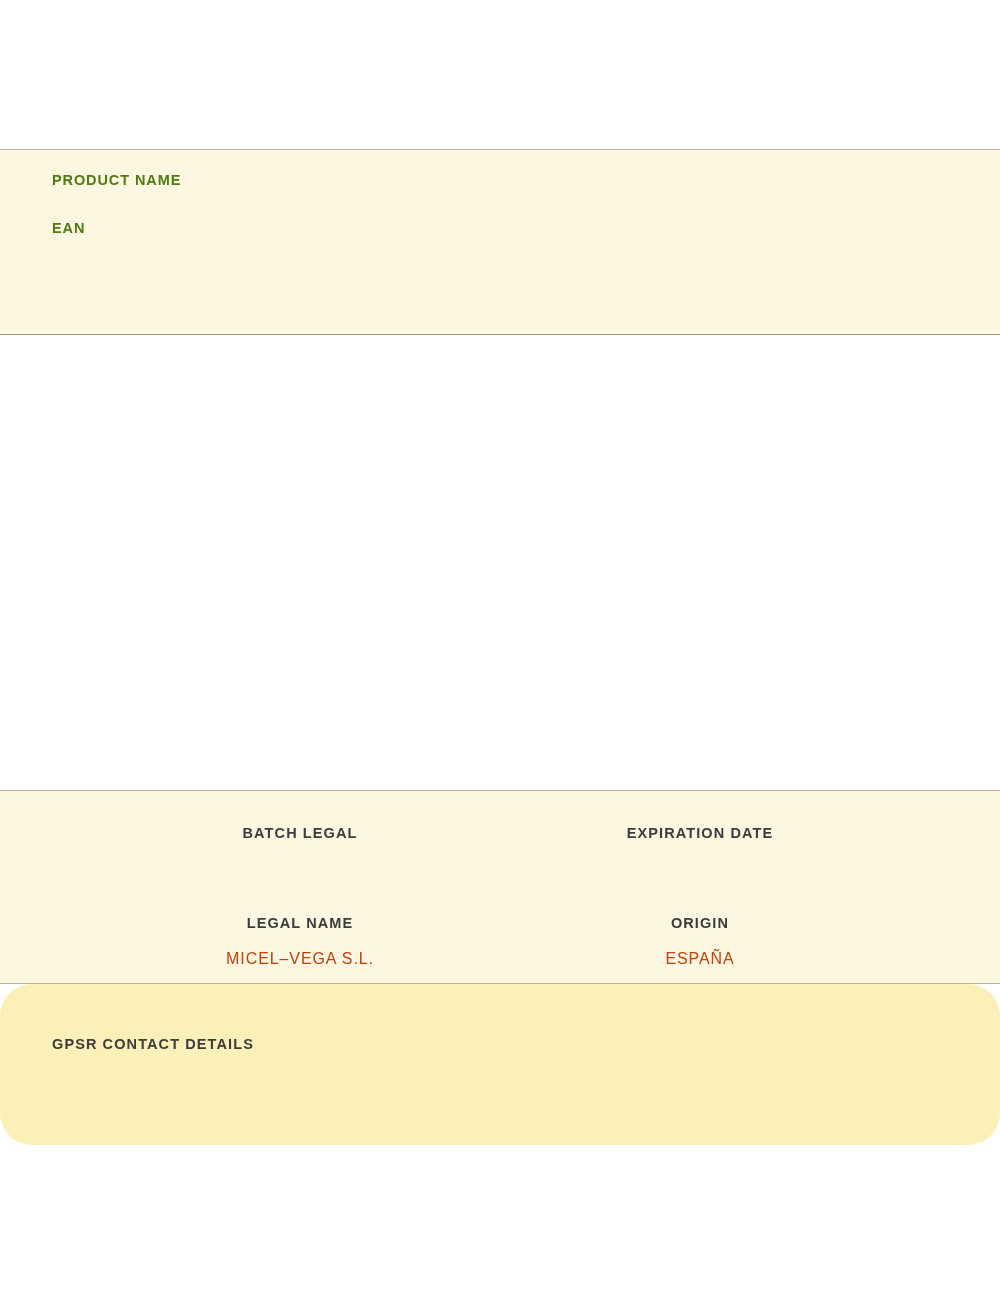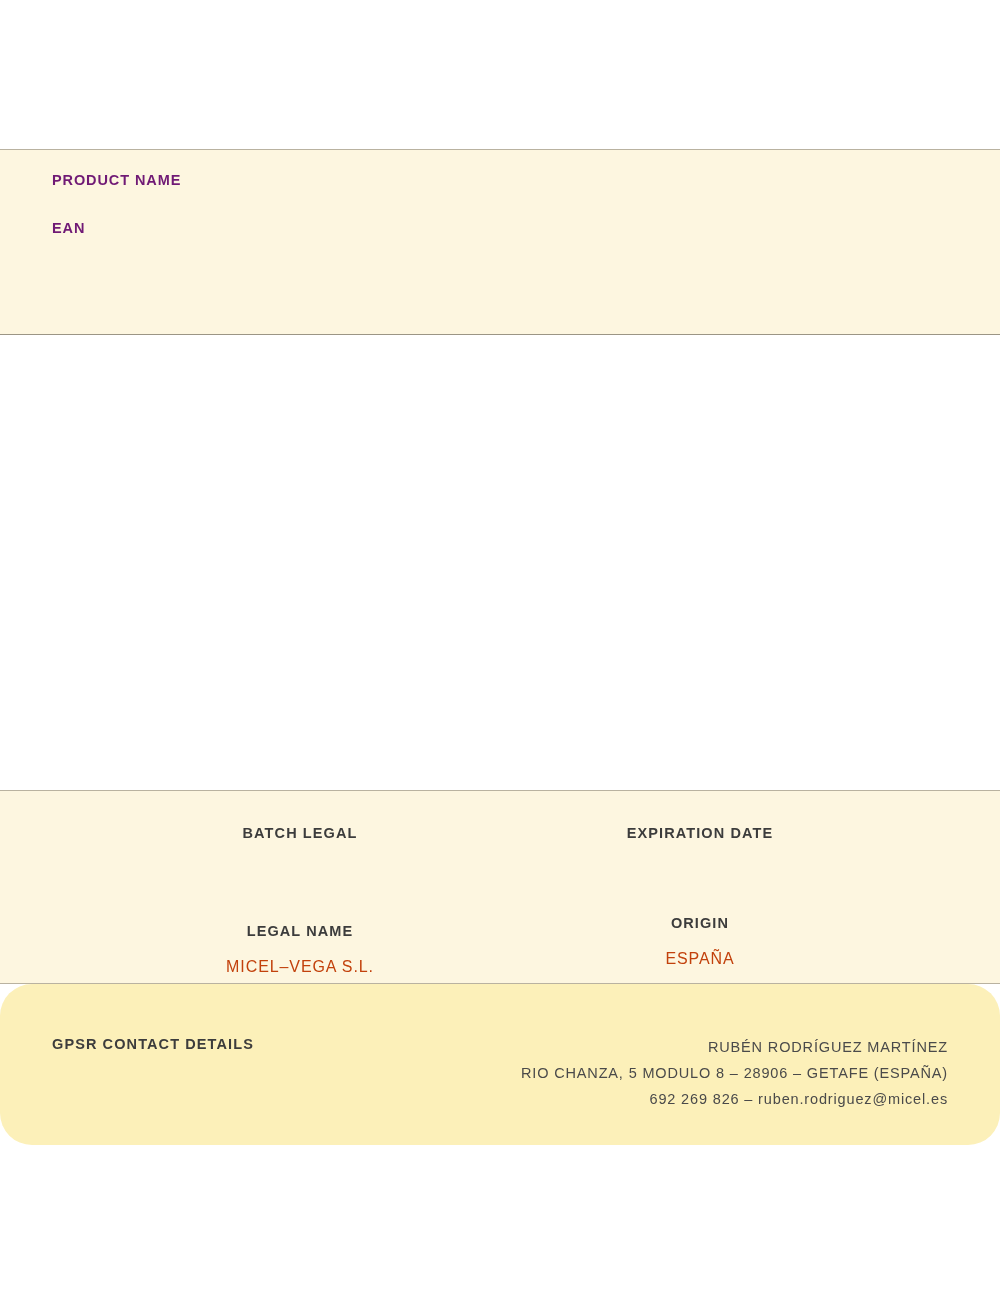--- a/index.html
+++ b/index.html
@@ -32,21 +32,21 @@
     border-top: 1px solid #b9b2a0;
     border-bottom: 1px solid #9b9585;
     box-sizing: border-box;
     padding: 22px 52px 0 52px;
   }
 
   .field-label {
     font-size: 14.5px;
     font-weight: bold;
     letter-spacing: 0.9px;
-    color: #701a75;
+    color: #4d7c0f;
     margin: 0 0 10px 0;
   }
   .field-value {
     font-size: 14.5px;
     letter-spacing: 0.35px;
     color: #4a4a4a;
     margin: 0;
   }
   .field-block + .field-block {
     margin-top: 32px;
@@ -98,21 +98,21 @@
     font-size: 16px;
     letter-spacing: 0.9px;
     color: #c2410c;
     margin-top: 19px;
     white-space: nowrap;
     min-height: 17px;
   }
 
   .cell-batch   { left: 150px; top: 34px; width: 300px; }
   .cell-exp     { left: 550px; top: 34px; width: 300px; }
-  .cell-legal   { left: 150px; top: 124px; width: 300px; margin-top: 8px; }
+  .cell-legal   { left: 150px; top: 124px; width: 300px; }
   .cell-origin  { left: 550px; top: 124px; width: 300px; }
 
   
   .gpsr-band {
     position: absolute;
     left: 0;
     top: 984px;
     width: 1000px;
     height: 161px;
     background: #fcf0b9;
@@ -188,22 +188,17 @@
       <div class="info-cell cell-origin">
         <div class="c-label">ORIGIN</div>
         <div class="c-value">ESPAÑA</div>
       </div>
 
     </div>
   </div>
 
   <div class="gpsr-band">
     <div class="gpsr-title">GPSR CONTACT DETAILS</div>
-    <div class="gpsr-lines">
-      <div>RUBÉN RODRÍGUEZ MARTÍNEZ</div>
-      <div>RIO CHANZA, 5 MODULO 8 – 28906 – GETAFE (ESPAÑA)</div>
-      <div>692 269 826 – ruben.rodriguez@micel.es</div>
-    </div>
   </div>
 
   <div class="bottom-blank"></div>
 
 </div>
 
 </body></html>

